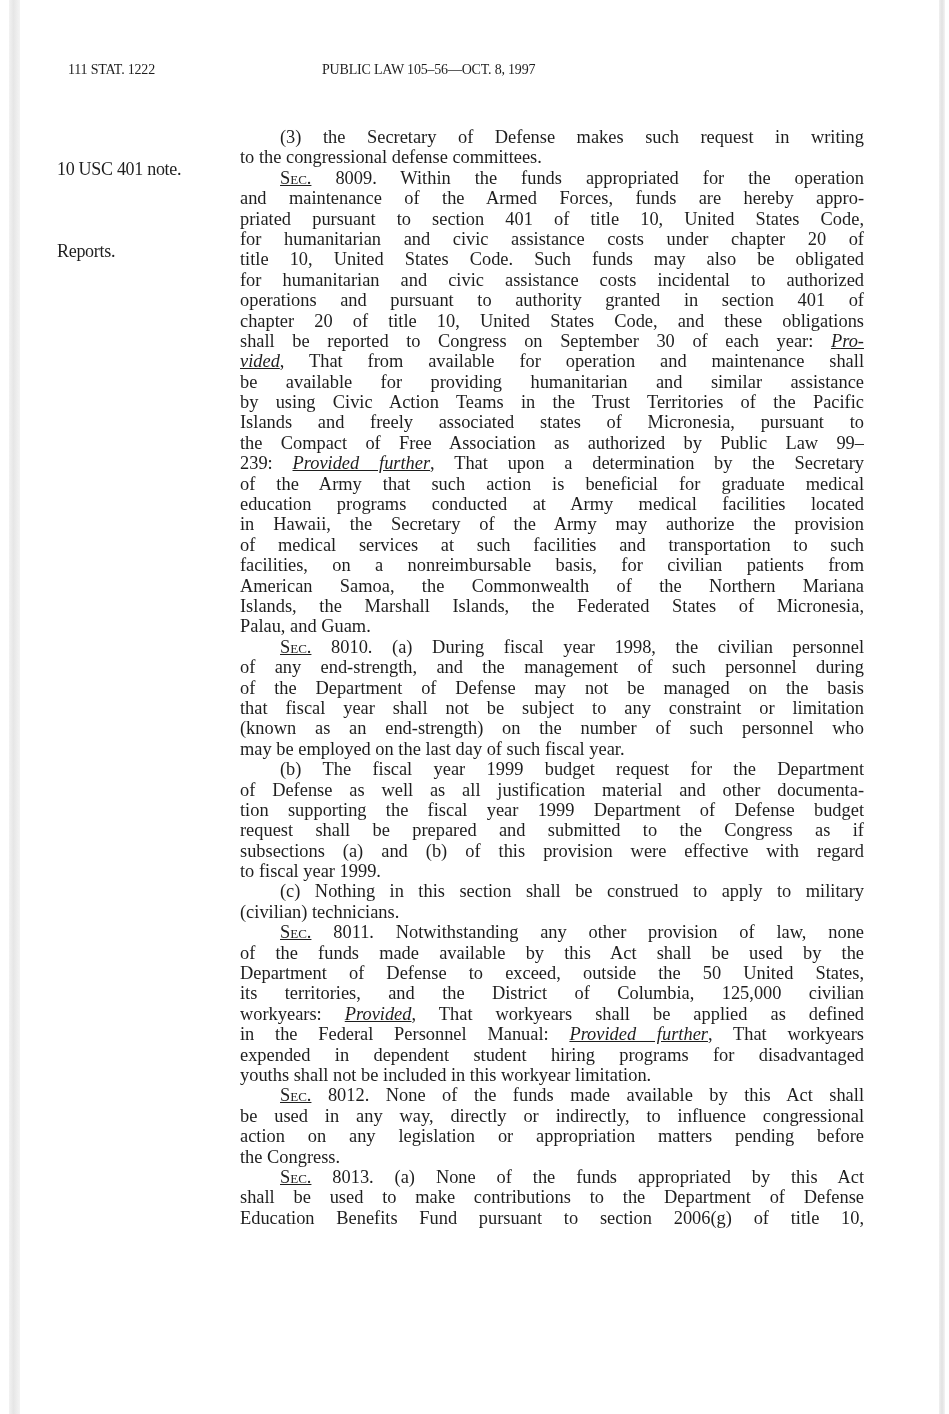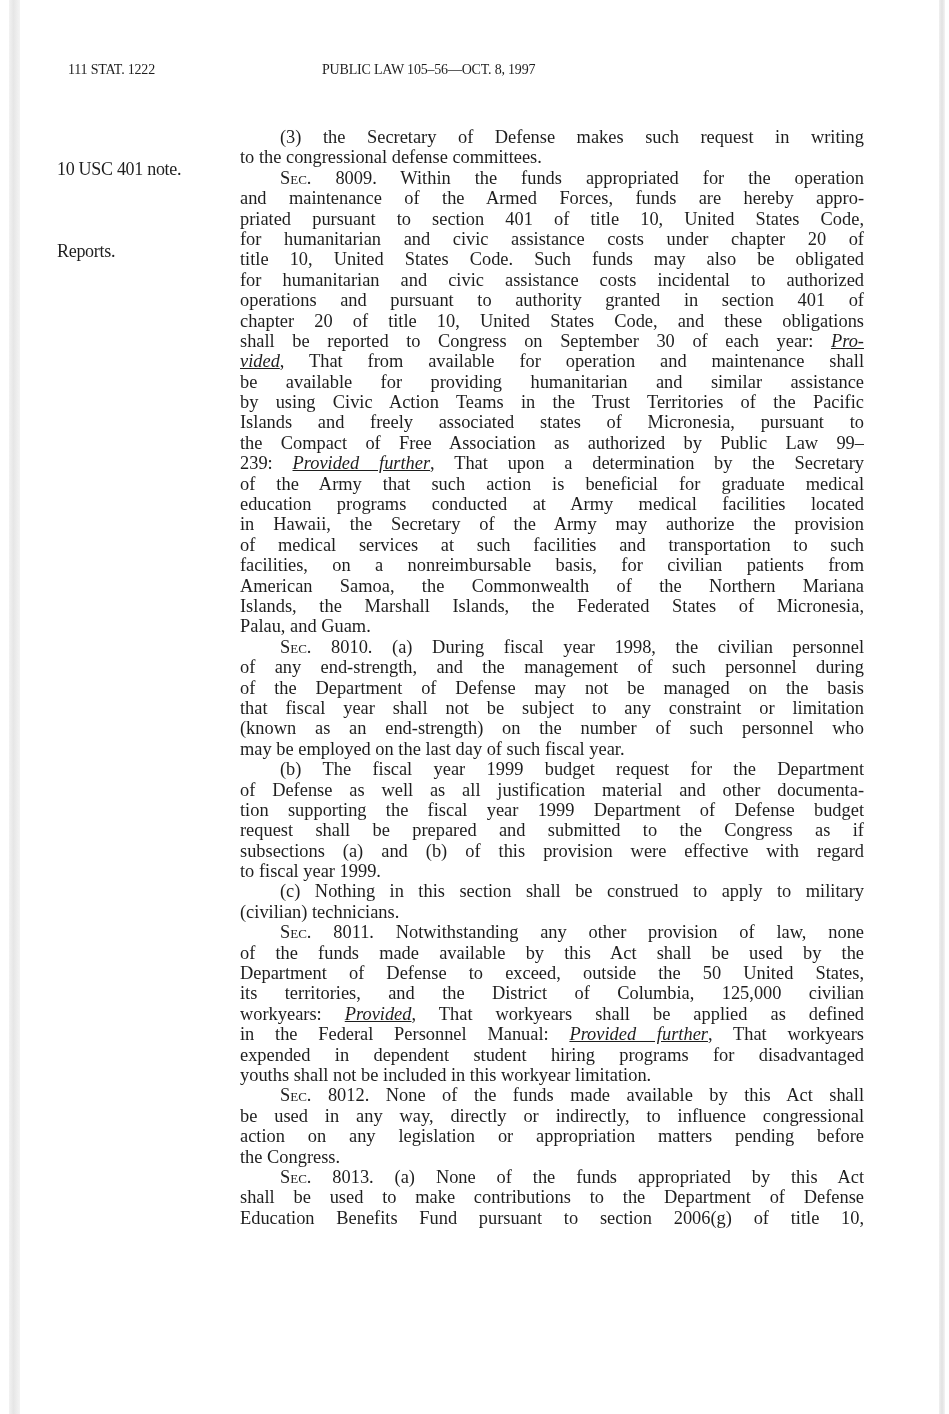--- a/index.html
+++ b/index.html
@@ -14,21 +14,21 @@
   .header { position: absolute; top: 62px; left: 68px; width: 820px; height: 30px;
     font-size: 14px; letter-spacing: -0.2px; }
   .header .stat { position: absolute; left: 0; top: 0; }
   .header .title { position: absolute; left: 254px; top: 0; }
   .margin-note { position: absolute; left: 57px; font-size: 18px; letter-spacing: -0.3px; }
   .body-text { position: absolute; left: 240px; top: 115px; width: 624px; margin-top: 12px; }
   .line { height: 20.4px; line-height: 20.4px; font-size: 18.4px; white-space: nowrap;
     text-align: justify; text-align-last: justify; overflow: hidden; }
   .line.last { text-align-last: left; }
   .line.indent { padding-left: 40px; }
-  .sc { font-variant: small-caps; }
+  .sc { font-variant: small-caps; text-decoration: underline; }
   i { font-style: italic; text-decoration: underline; }
 </style>
 </head>
 <body>
 
 <div class="edge-left"></div>
 <div class="edge-right"></div>
 
 <div class="header">
   <span class="stat">111 STAT. 1222</span>

